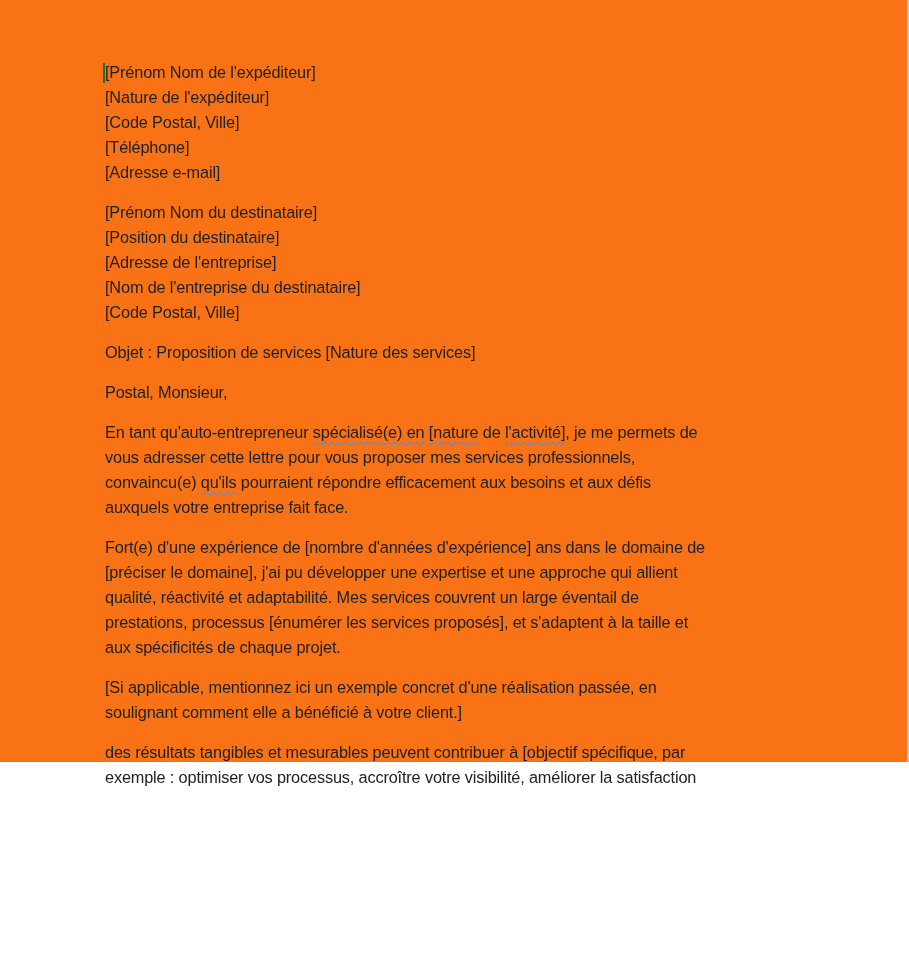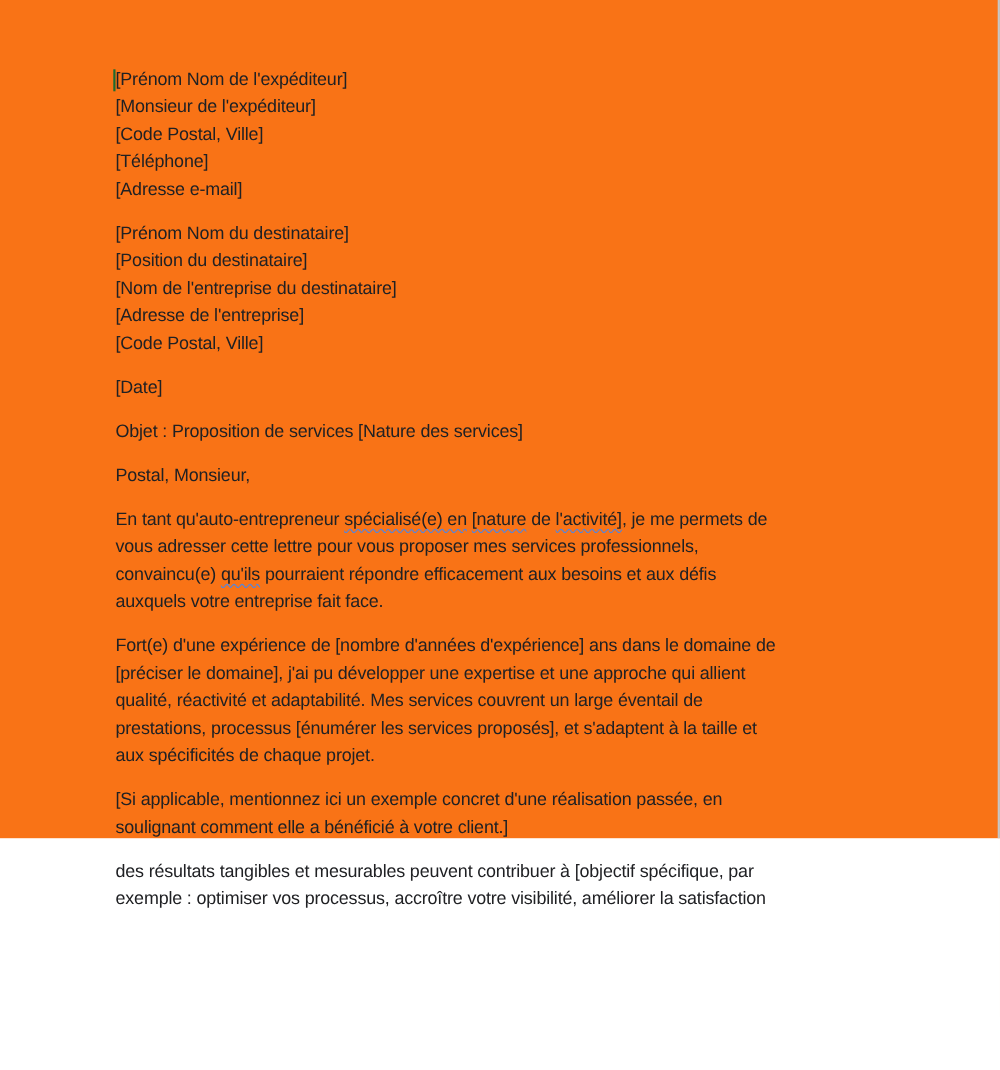--- a/index.html
+++ b/index.html
@@ -62,37 +62,34 @@
   </style>
 </head>
 <body>
 
 <div class="page">
   <div class="content">
 
     <div class="block" style="position:relative;">
       <span class="cursor"></span>
       <span class="line">[Prénom Nom de l'expéditeur]</span>
-      <span class="line">[Monsieur de l'expéditeur]</span>
+      <span class="line">[Nature de l'expéditeur]</span>
       <span class="line">[Code Postal, Ville]</span>
       <span class="line">[Téléphone]</span>
       <span class="line">[Adresse e-mail]</span>
     </div>
 
     <div class="block">
       <span class="line">[Prénom Nom du destinataire]</span>
       <span class="line">[Position du destinataire]</span>
+      <span class="line">[Adresse de l'entreprise]</span>
       <span class="line">[Nom de l'entreprise du destinataire]</span>
-      <span class="line">[Adresse de l'entreprise]</span>
       <span class="line">[Code Postal, Ville]</span>
     </div>
 
-    <div class="block">
-      <span class="line">[Date]</span>
-    </div>
 
     <div class="block">
       <span class="line">Objet : Proposition de services [Nature des services]</span>
     </div>
 
     <div class="block">
       <span class="line">Postal, Monsieur,</span>
     </div>
 
     <div class="para">

